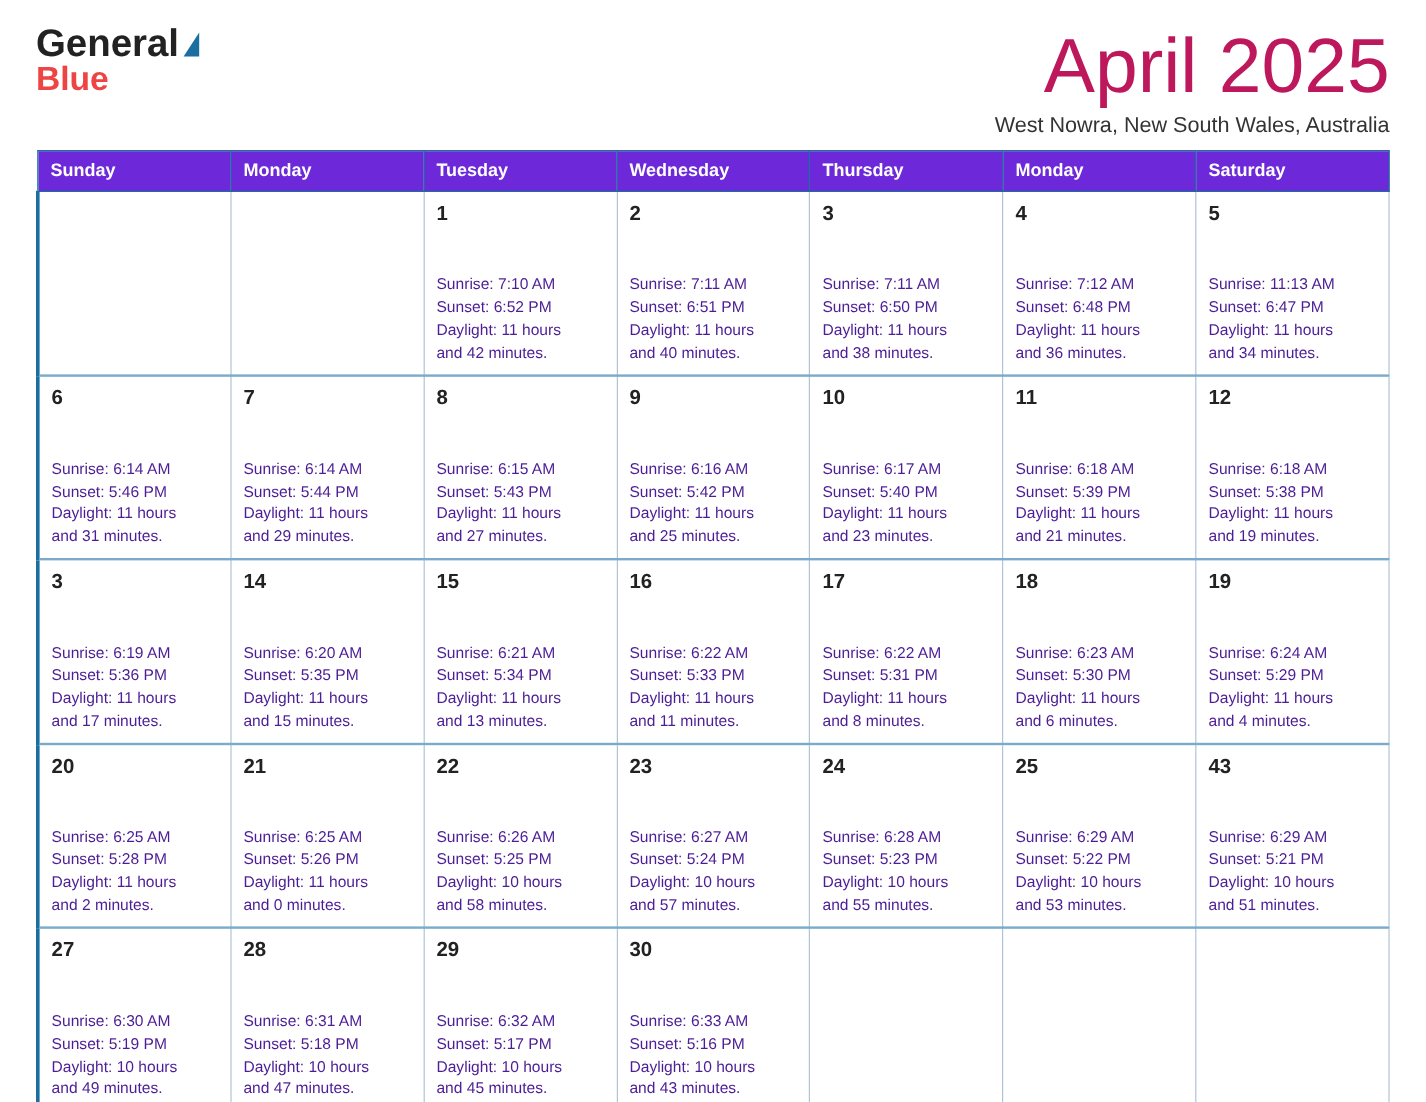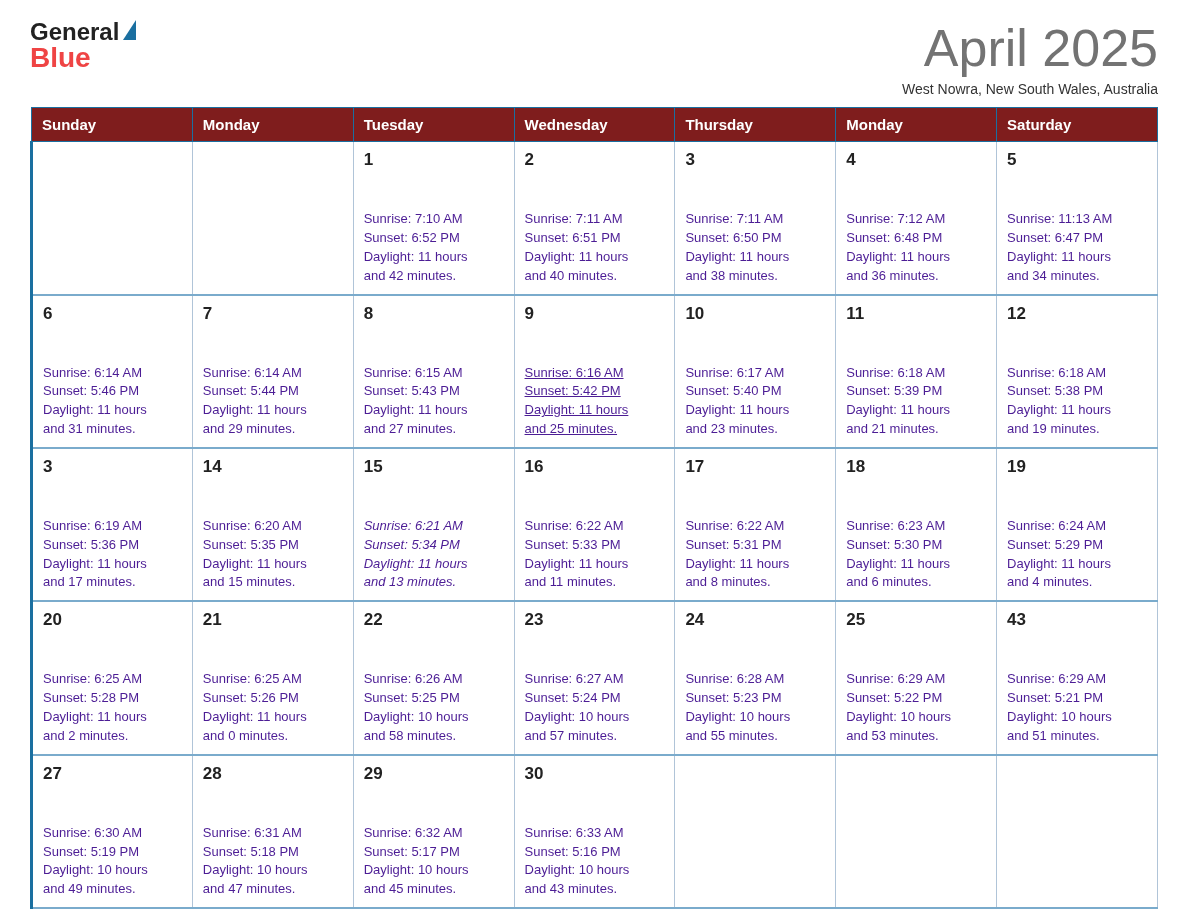--- a/index.html
+++ b/index.html
@@ -16,21 +16,21 @@
       justify-content: space-between;
       align-items: flex-start;
       margin-bottom: 10px;
     }
     .logo {
       display: flex;
       flex-direction: column;
       align-items: flex-start;
     }
     .logo-general {
-      font-size: 24px;
+      font-size: 32px;
       font-weight: bold;
       color: #222;
       line-height: 1;
     }
     .logo-blue {
       font-size: 28px;
       font-weight: bold;
       color: #ef4444;
       line-height: 1;
       display: flex;
@@ -44,37 +44,37 @@
       border-right: 0px solid transparent;
       border-bottom: 20px solid #1a6fa0;
       margin-left: 4px;
       margin-right: 2px;
       display: inline-block;
     }
     .title-block {
       text-align: right;
     }
     .calendar-title {
-      font-size: 52px;
+      font-size: 64px;
       font-weight: normal;
-      color: #737373;
+      color: #be185d;
       line-height: 1.1;
     }
     .calendar-subtitle {
-      font-size: 14px;
+      font-size: 18px;
       color: #333;
       margin-top: 4px;
     }
     table {
       width: 100%;
       border-collapse: collapse;
       table-layout: fixed;
     }
     thead tr {
-      background-color: #7f1d1d;
+      background-color: #6d28d9;
     }
     thead th {
       color: #fff;
       font-size: 15px;
       font-weight: bold;
       padding: 8px 10px;
       text-align: left;
       border: 1px solid #1a6fa0;
     }
     tbody td {
@@ -186,21 +186,21 @@
         </td>
         <td>
           <div class="day-number">8</div>
           <div class="day-info" style="white-space: pre-line;">Sunrise: 6:15 AM
 Sunset: 5:43 PM
 Daylight: 11 hours
 and 27 minutes.</div>
         </td>
         <td>
           <div class="day-number">9</div>
-          <div class="day-info" style="white-space: pre-line; text-decoration: underline;">Sunrise: 6:16 AM
+          <div class="day-info" style="white-space: pre-line;">Sunrise: 6:16 AM
 Sunset: 5:42 PM
 Daylight: 11 hours
 and 25 minutes.</div>
         </td>
         <td>
           <div class="day-number">10</div>
           <div class="day-info" style="white-space: pre-line;">Sunrise: 6:17 AM
 Sunset: 5:40 PM
 Daylight: 11 hours
 and 23 minutes.</div>
@@ -230,21 +230,21 @@
         </td>
         <td>
           <div class="day-number">14</div>
           <div class="day-info" style="white-space: pre-line;">Sunrise: 6:20 AM
 Sunset: 5:35 PM
 Daylight: 11 hours
 and 15 minutes.</div>
         </td>
         <td>
           <div class="day-number">15</div>
-          <div class="day-info" style="white-space: pre-line; font-style: italic;">Sunrise: 6:21 AM
+          <div class="day-info" style="white-space: pre-line;">Sunrise: 6:21 AM
 Sunset: 5:34 PM
 Daylight: 11 hours
 and 13 minutes.</div>
         </td>
         <td>
           <div class="day-number">16</div>
           <div class="day-info" style="white-space: pre-line;">Sunrise: 6:22 AM
 Sunset: 5:33 PM
 Daylight: 11 hours
 and 11 minutes.</div>

